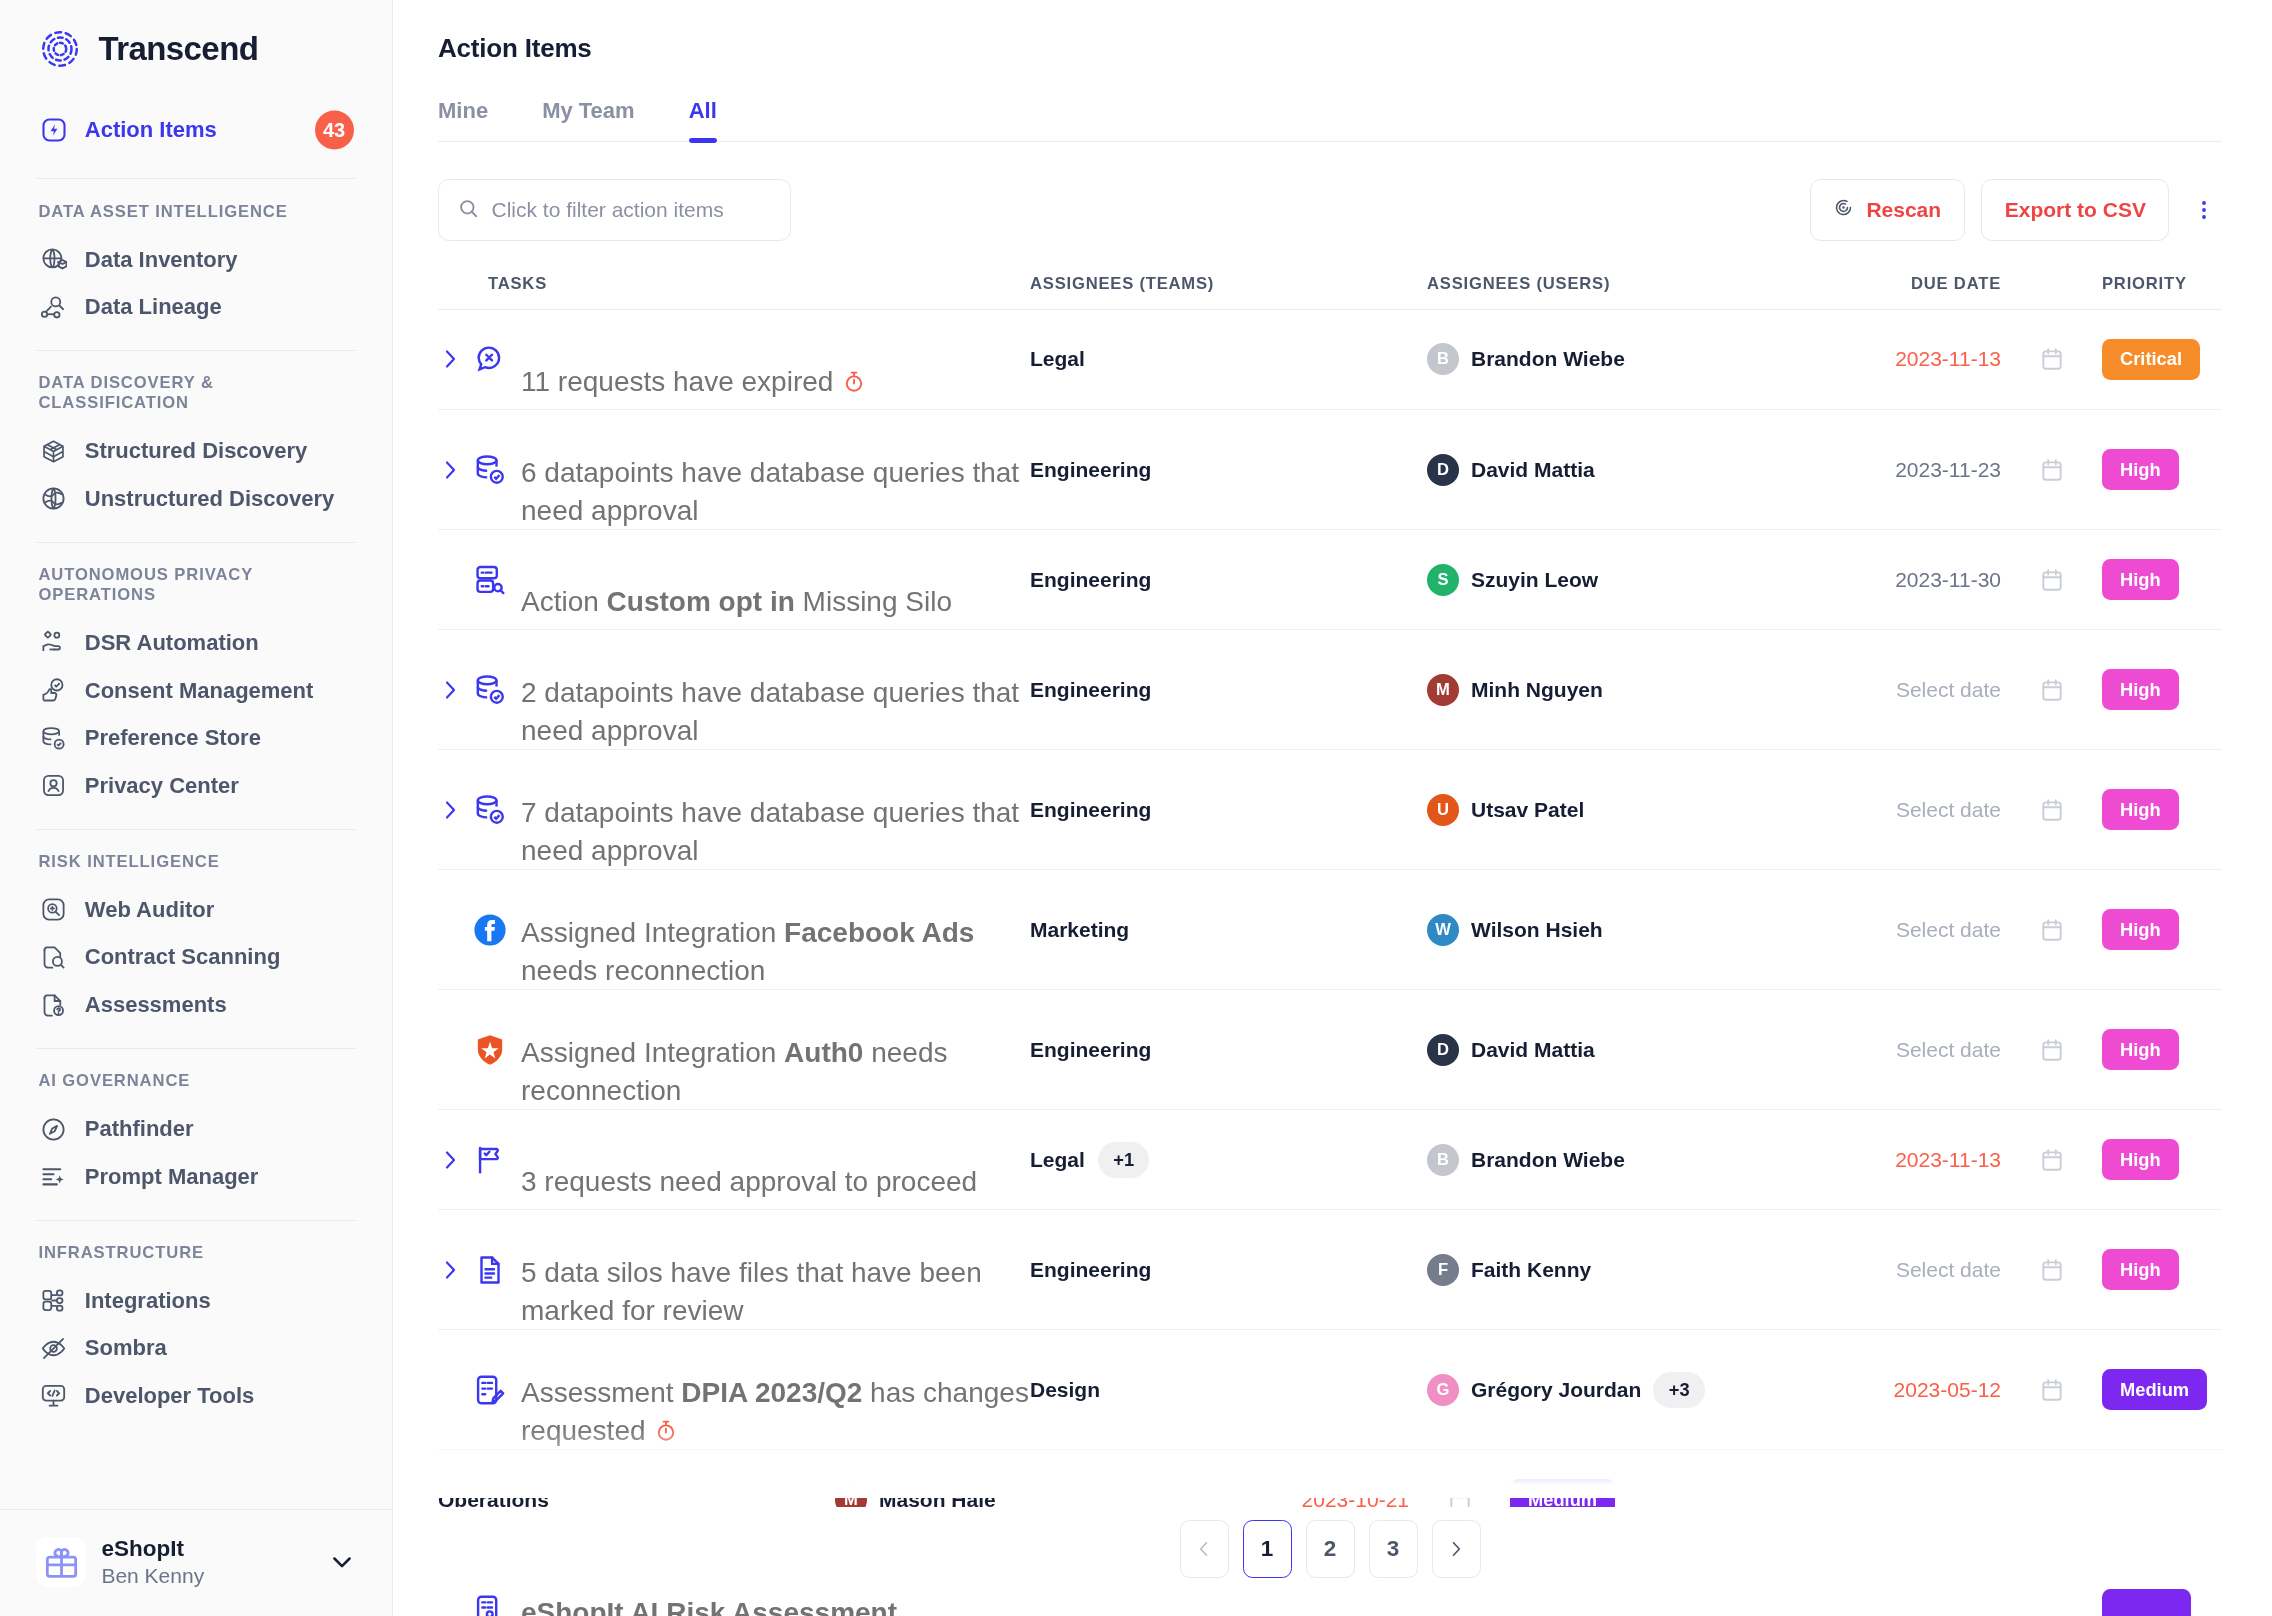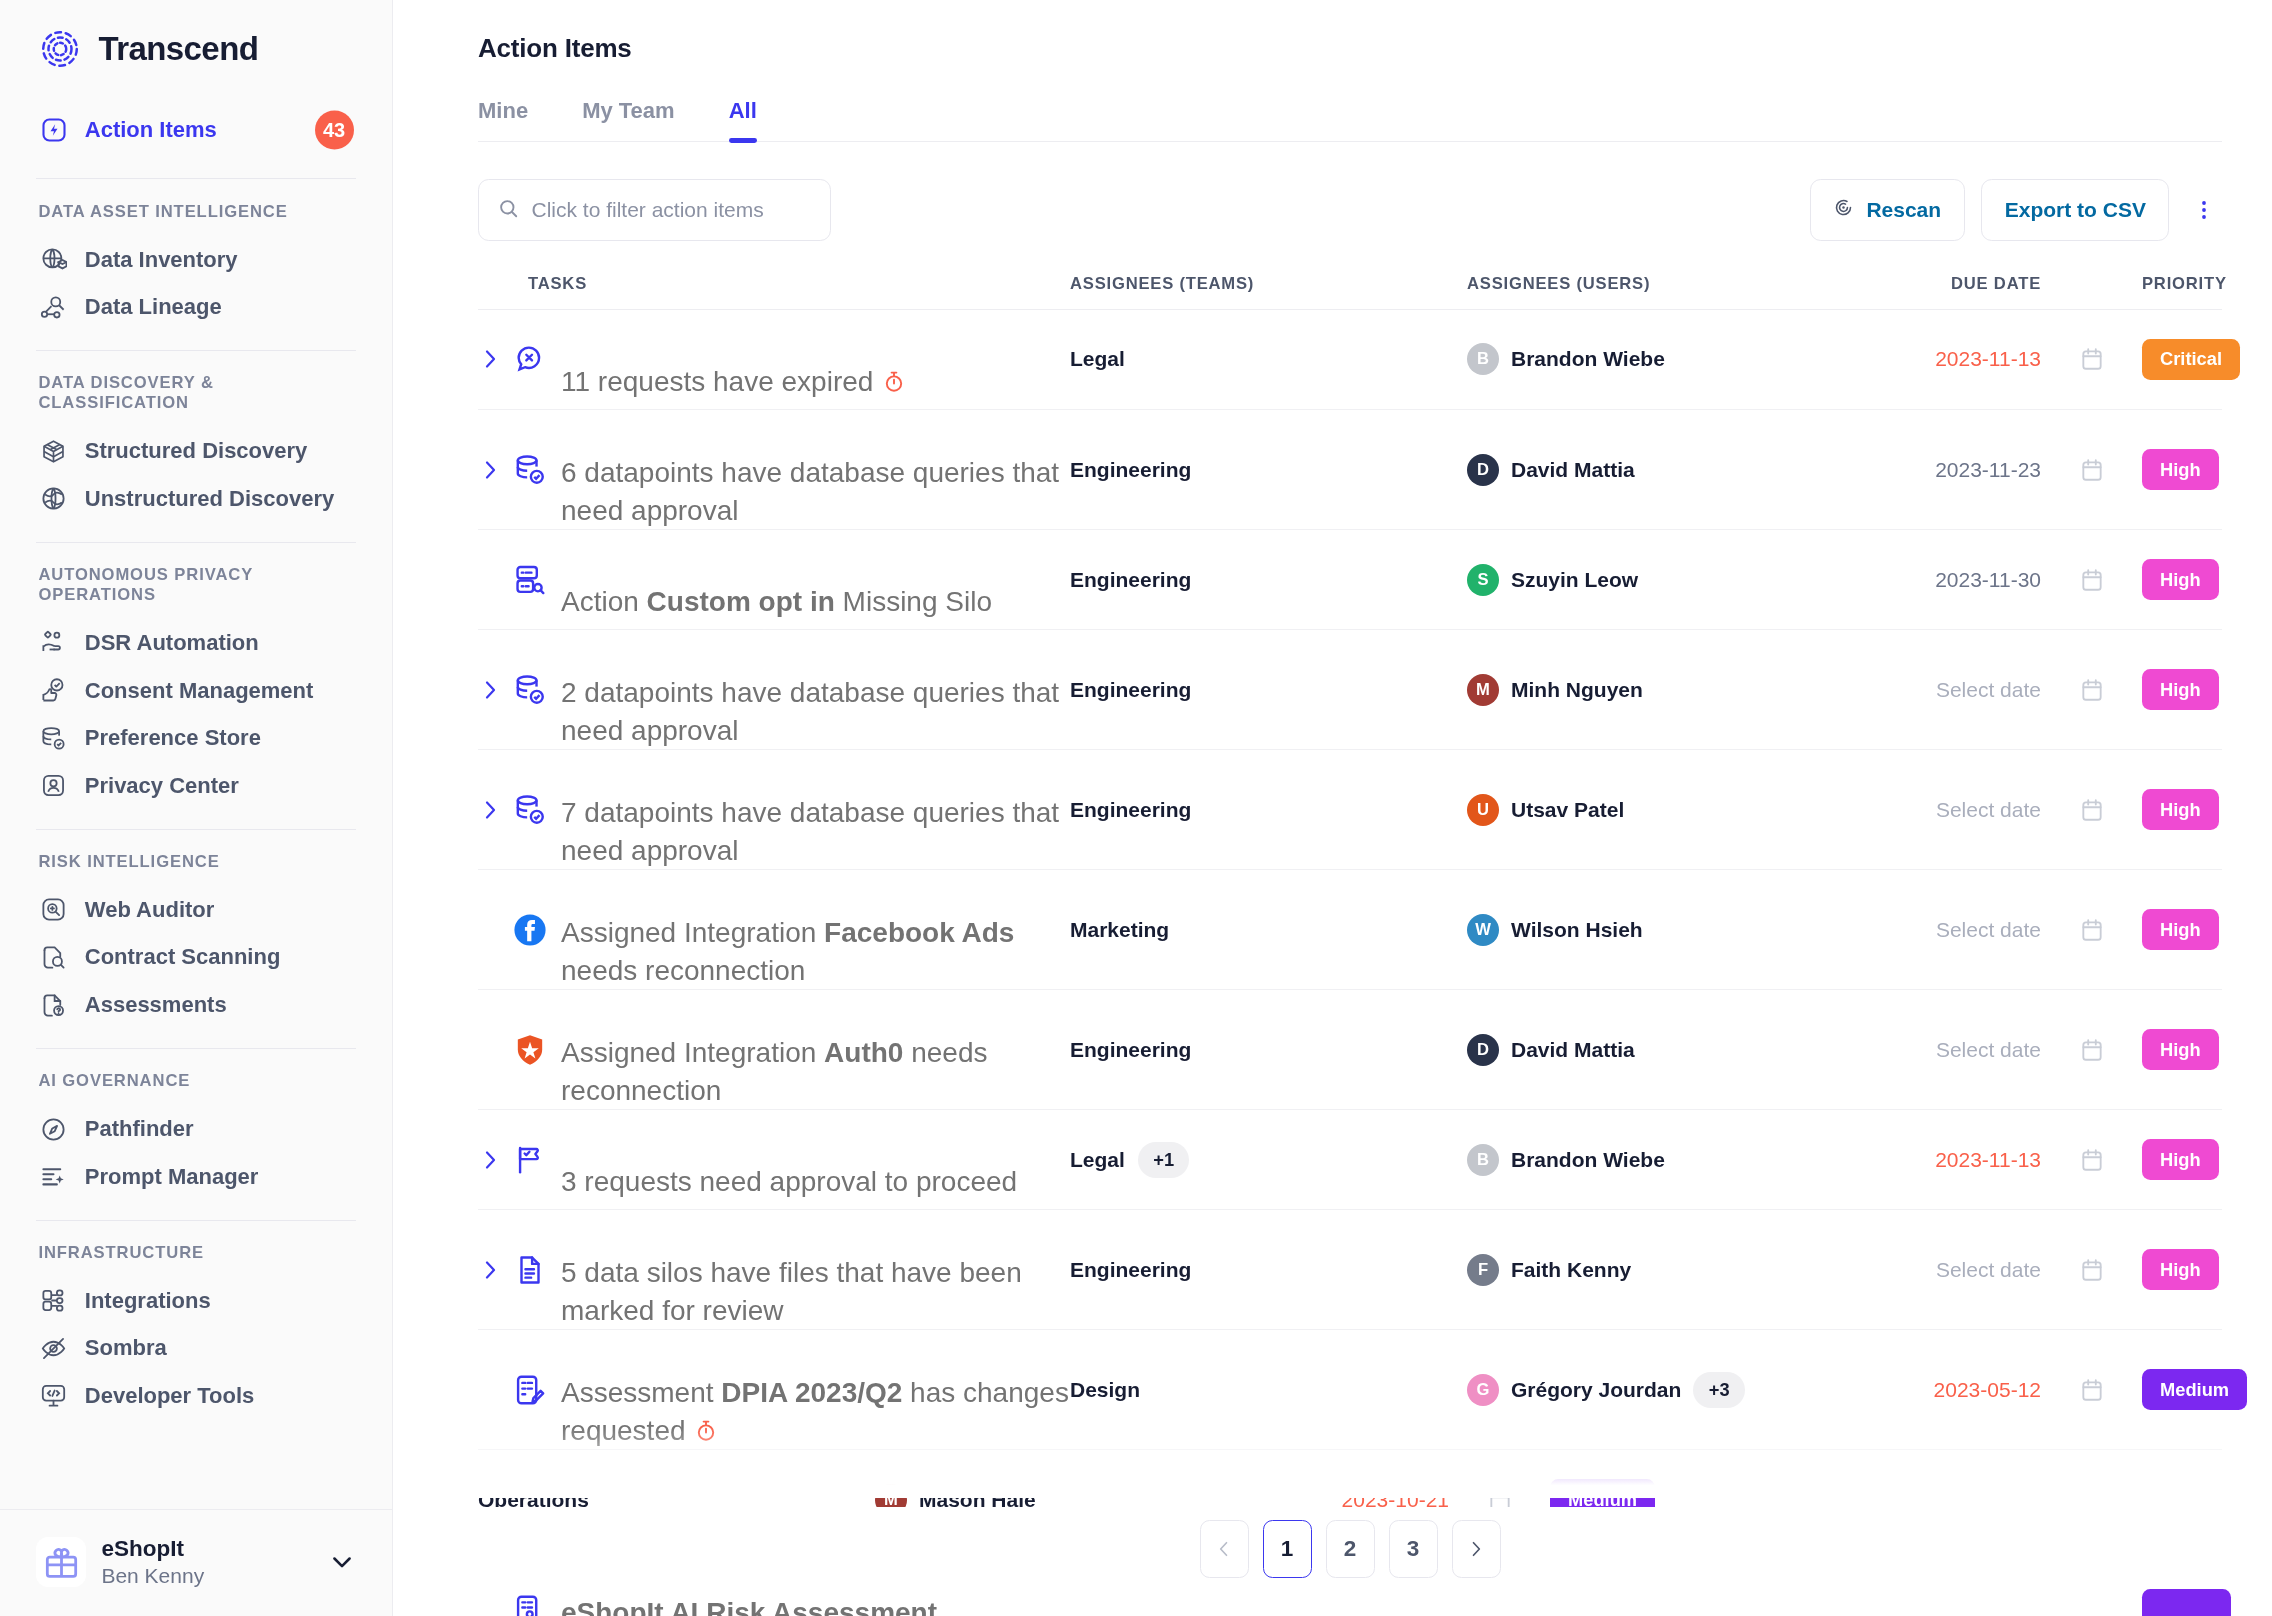--- a/index.html
+++ b/index.html
@@ -2,21 +2,21 @@
 <html style="font-size:9.5px"><head>
 <meta charset="utf-8">
 <style>
   * { box-sizing: border-box; margin: 0; padding: 0; }
   html, body {
     width: 2273px; height: 1616px;
     font-family: "Liberation Sans", sans-serif;
     background: #ffffff;
     overflow: hidden;
   }
-  .app { display: flex; width: 2267px; height: 1616px; gap: 40px; }
+  .app { display: flex; width: 2267px; height: 1616px; }
 
   
   .sidebar {
     width: 393px; height: 1616px; flex: 0 0 393px;
     background: #fafafa;
     border-right: 1.2px solid #ececf0;
     display: flex; flex-direction: column;
     position: relative;
   }
   .sidebar-scroll { flex: 1 1 auto; overflow: hidden; padding: 0 36px; }
@@ -91,21 +91,21 @@
   }
   .search-input {
     border: none; outline: none; background: transparent;
     font-family: inherit; font-size: 21px; color: #171d33; width: 100%;
   }
   .search-input::placeholder { color: #8b91a3; }
   .toolbar-right { margin-left: auto; display: flex; align-items: center; gap: 16.6px; }
   .btn {
     height: 62px; border: 1.8px solid #e7e7ee; border-radius: 10.7px;
     background: #fff; display: flex; align-items: center; gap: 12px;
-    padding: 0 22.5px; font-size: 21px; font-weight: 700; color: #0369a1;
+    padding: 0 22.5px; font-size: 21px; font-weight: 700; color: #ef4444;
     cursor: pointer; white-space: nowrap; font-family: inherit;
   }
   .kebab { width: 36px; height: 47px; display:flex; align-items:center; justify-content:center; cursor:pointer; }
 
   
   .tbl { width: 100%; margin-top: 33px; }
   .tbl-head {
     display: flex; align-items: flex-end;
     padding: 0 0 15.4px 0; border-bottom: 1.8px solid #ededf1;
   }

